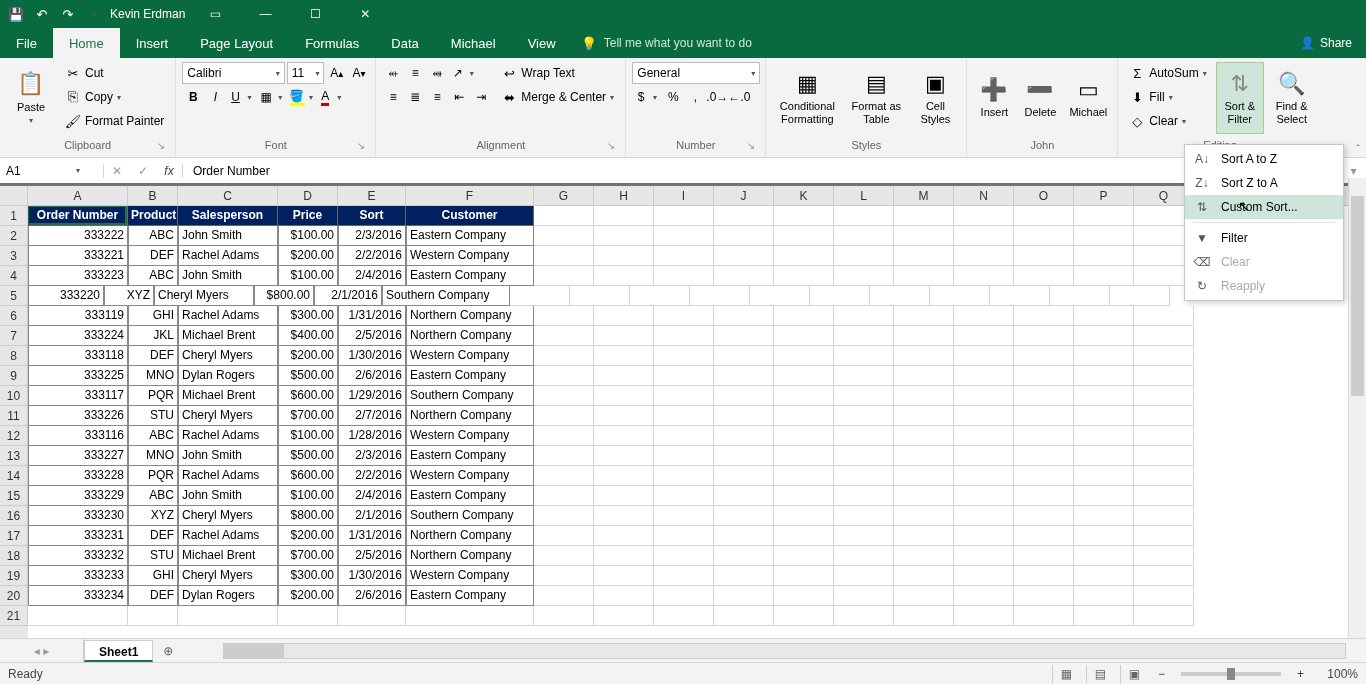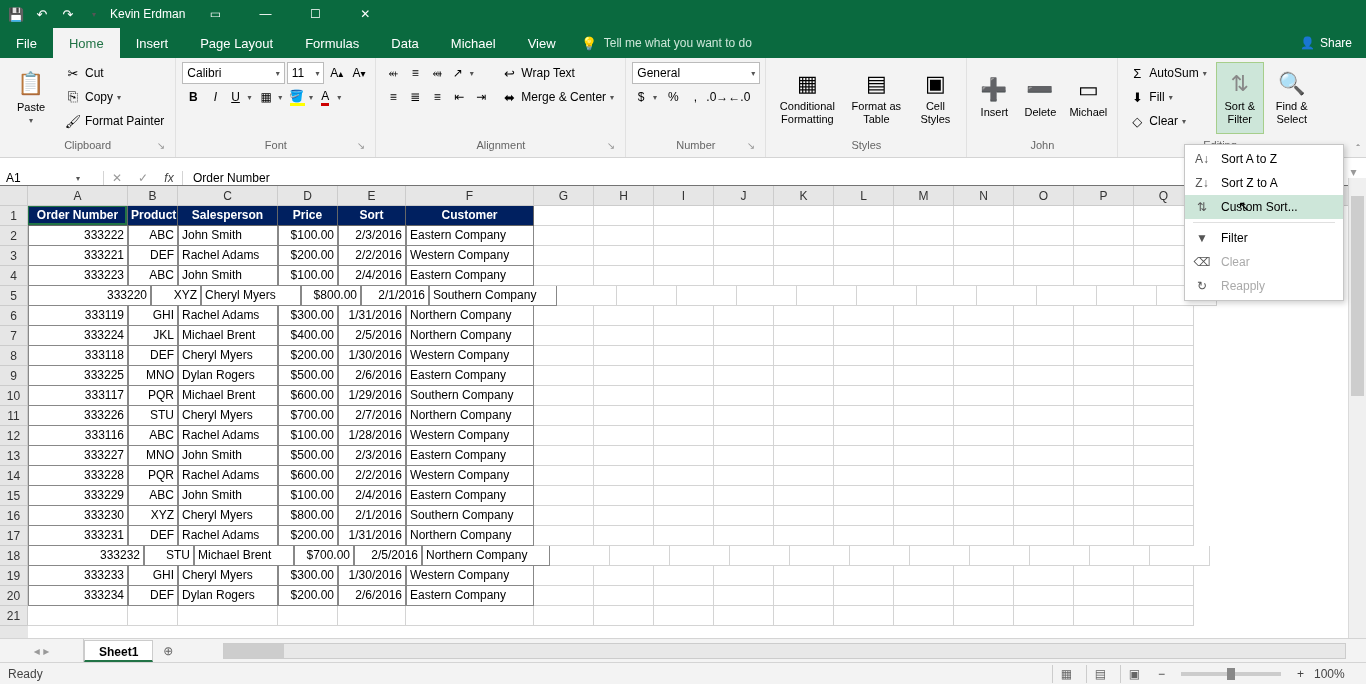--- a/index.html
+++ b/index.html
@@ -37,21 +37,21 @@
 .dropdown-arrow { font-size: 8px; color: #555; }
 
 .combo { height: 22px; border: 1px solid #bbb; background: #fff; display: flex; align-items: center; padding: 0 4px; font-size: 12px; cursor: pointer; }
 .combo-val { flex: 1; }
 
 .toggle-row { display: flex; }
 .toggle { width: 22px; height: 22px; display: flex; align-items: center; justify-content: center; border: 1px solid transparent; cursor: pointer; }
 .toggle.split { width: 30px; justify-content: space-around; }
 
 
-.formula-bar { height: 28px; border-bottom: 1px solid #737373; display: flex; align-items: flex-end; background: #fff; }
+.formula-bar { height: 28px; border-bottom: 3px solid #737373; display: flex; align-items: center; background: #fff; }
 .name-box { width: 104px; border-right: 1px solid #d4d4d4; display: flex; align-items: center; padding: 0 6px; }
 .name-box input { border: none; width: 70px; font-size: 12px; outline: none; }
 .fb-btns { display: flex; align-items: center; border-right: 1px solid #d4d4d4; }
 .fb-btn { width: 26px; display: flex; align-items: center; justify-content: center; color: #999; cursor: pointer; height: 100%; }
 .fb-input { flex: 1; display: flex; align-items: center; padding: 0 10px; font-size: 12px; }
 
 
 .grid-area { flex: 1; display: flex; flex-direction: column; overflow: hidden; background: #fff; }
 .col-headers { height: 20px; display: flex; background: #e6e6e6; border-bottom: 1px solid #ccc; }
 .corner { width: 28px; border-right: 1px solid #ccc; background: #e6e6e6; }
@@ -461,21 +461,21 @@
           <div class="cell" style="width: 60px;"></div>
           <div class="cell" style="width: 60px;"></div>
           <div class="cell" style="width: 60px;"></div>
           <div class="cell" style="width: 60px;"></div>
           <div class="cell" style="width: 60px;"></div>
           <div class="cell" style="width: 60px;"></div>
           <div class="cell" style="width: 60px;"></div>
           <div class="cell" style="width: 60px;"></div>
         </div>
         <div class="cell-row">
-          <div class="cell data num center" style="width: 123px;">333220</div>
+          <div class="cell data num center" style="width: 76px;">333220</div>
           <div class="cell data center" style="width: 50px;">XYZ</div>
           <div class="cell data" style="width: 100px;">Cheryl Myers</div>
           <div class="cell data num" style="width: 60px;">$800.00</div>
           <div class="cell data num" style="width: 68px;">2/1/2016</div>
           <div class="cell data" style="width: 128px;">Southern Company</div>
           <div class="cell" style="width: 60px;"></div>
           <div class="cell" style="width: 60px;"></div>
           <div class="cell" style="width: 60px;"></div>
           <div class="cell" style="width: 60px;"></div>
           <div class="cell" style="width: 60px;"></div>
@@ -708,21 +708,21 @@
           <div class="cell" style="width: 60px;"></div>
           <div class="cell" style="width: 60px;"></div>
           <div class="cell" style="width: 60px;"></div>
           <div class="cell" style="width: 60px;"></div>
           <div class="cell" style="width: 60px;"></div>
           <div class="cell" style="width: 60px;"></div>
           <div class="cell" style="width: 60px;"></div>
           <div class="cell" style="width: 60px;"></div>
         </div>
         <div class="cell-row">
-          <div class="cell data num center" style="width: 116px;">333232</div>
+          <div class="cell data num center" style="width: 100px;">333232</div>
           <div class="cell data center" style="width: 50px;">STU</div>
           <div class="cell data" style="width: 100px;">Michael Brent</div>
           <div class="cell data num" style="width: 60px;">$700.00</div>
           <div class="cell data num" style="width: 68px;">2/5/2016</div>
           <div class="cell data" style="width: 128px;">Northern Company</div>
           <div class="cell" style="width: 60px;"></div>
           <div class="cell" style="width: 60px;"></div>
           <div class="cell" style="width: 60px;"></div>
           <div class="cell" style="width: 60px;"></div>
           <div class="cell" style="width: 60px;"></div>
@@ -809,21 +809,21 @@
   <span>Ready</span>
   <div class="status-right">
     <div class="view-btn">▦</div>
     <div class="view-btn">▤</div>
     <div class="view-btn">▣</div>
     <span style="padding:0 4px;cursor:pointer">−</span>
     <div class="zoom-slider">
         <div class="zoom-thumb"></div>
       </div>
     <span style="padding:0 4px;cursor:pointer">+</span>
-    <span style="width:44px;text-align:left">100%</span>
+    <span style="width:44px;text-align:right">100%</span>
   </div>
 </div>
 
 <div class="dropdown-menu">
   <div class="dd-item">
       <span class="dd-icon">A↓</span>
       <span>Sort A to Z</span>
     </div>
   <div class="dd-item">
       <span class="dd-icon">Z↓</span>

